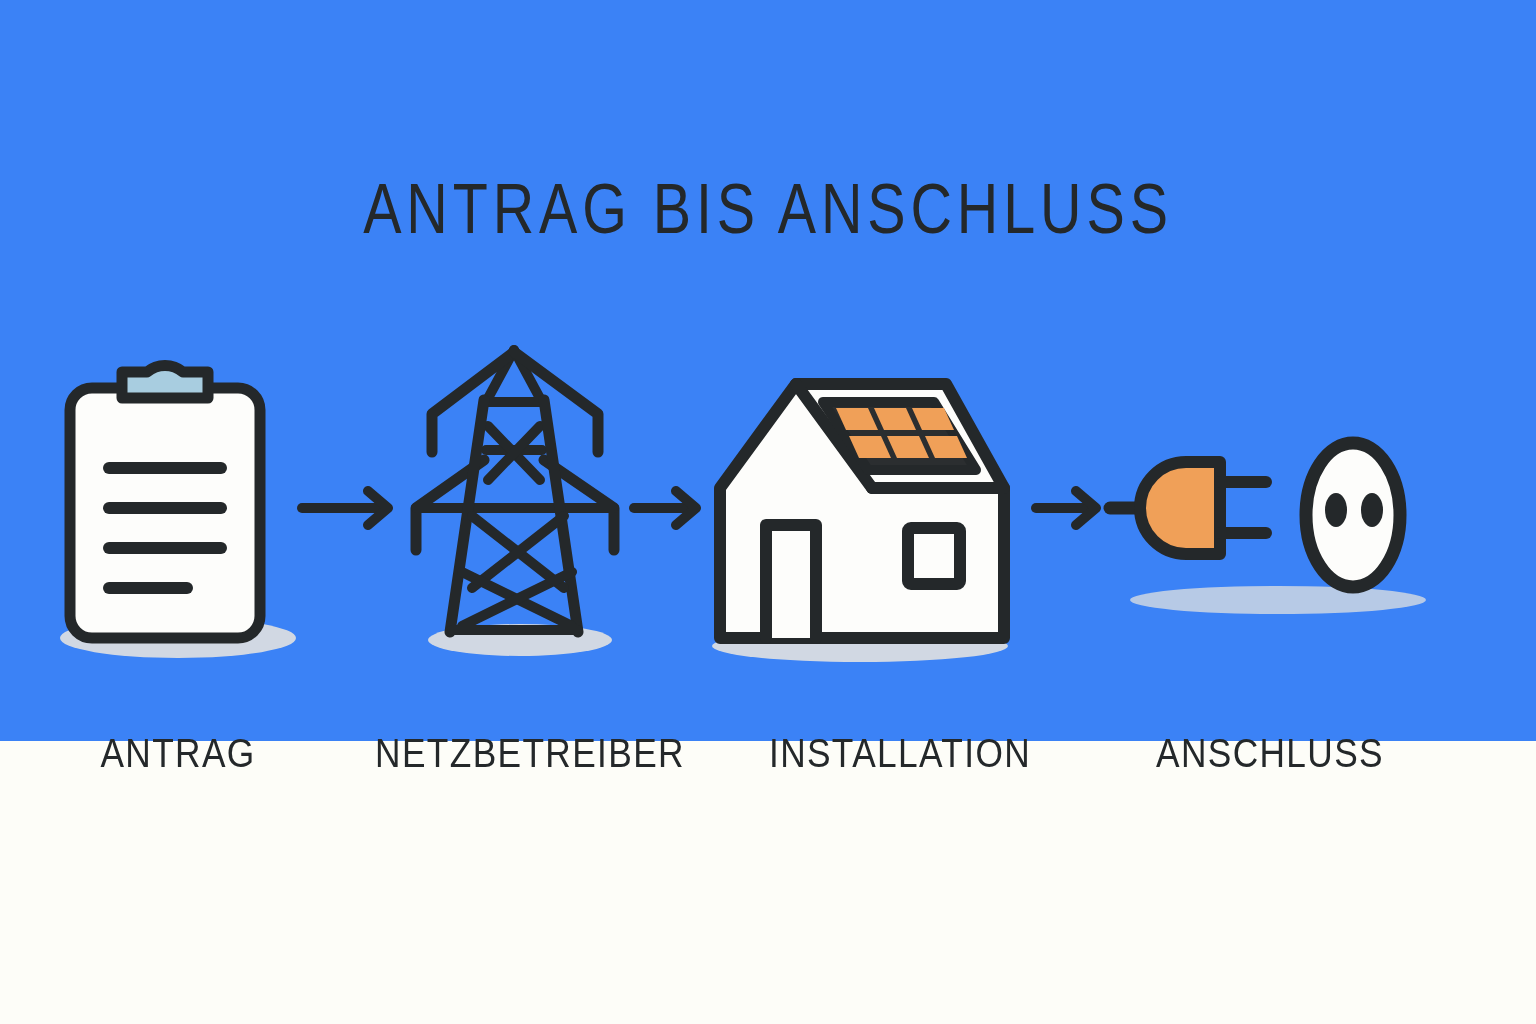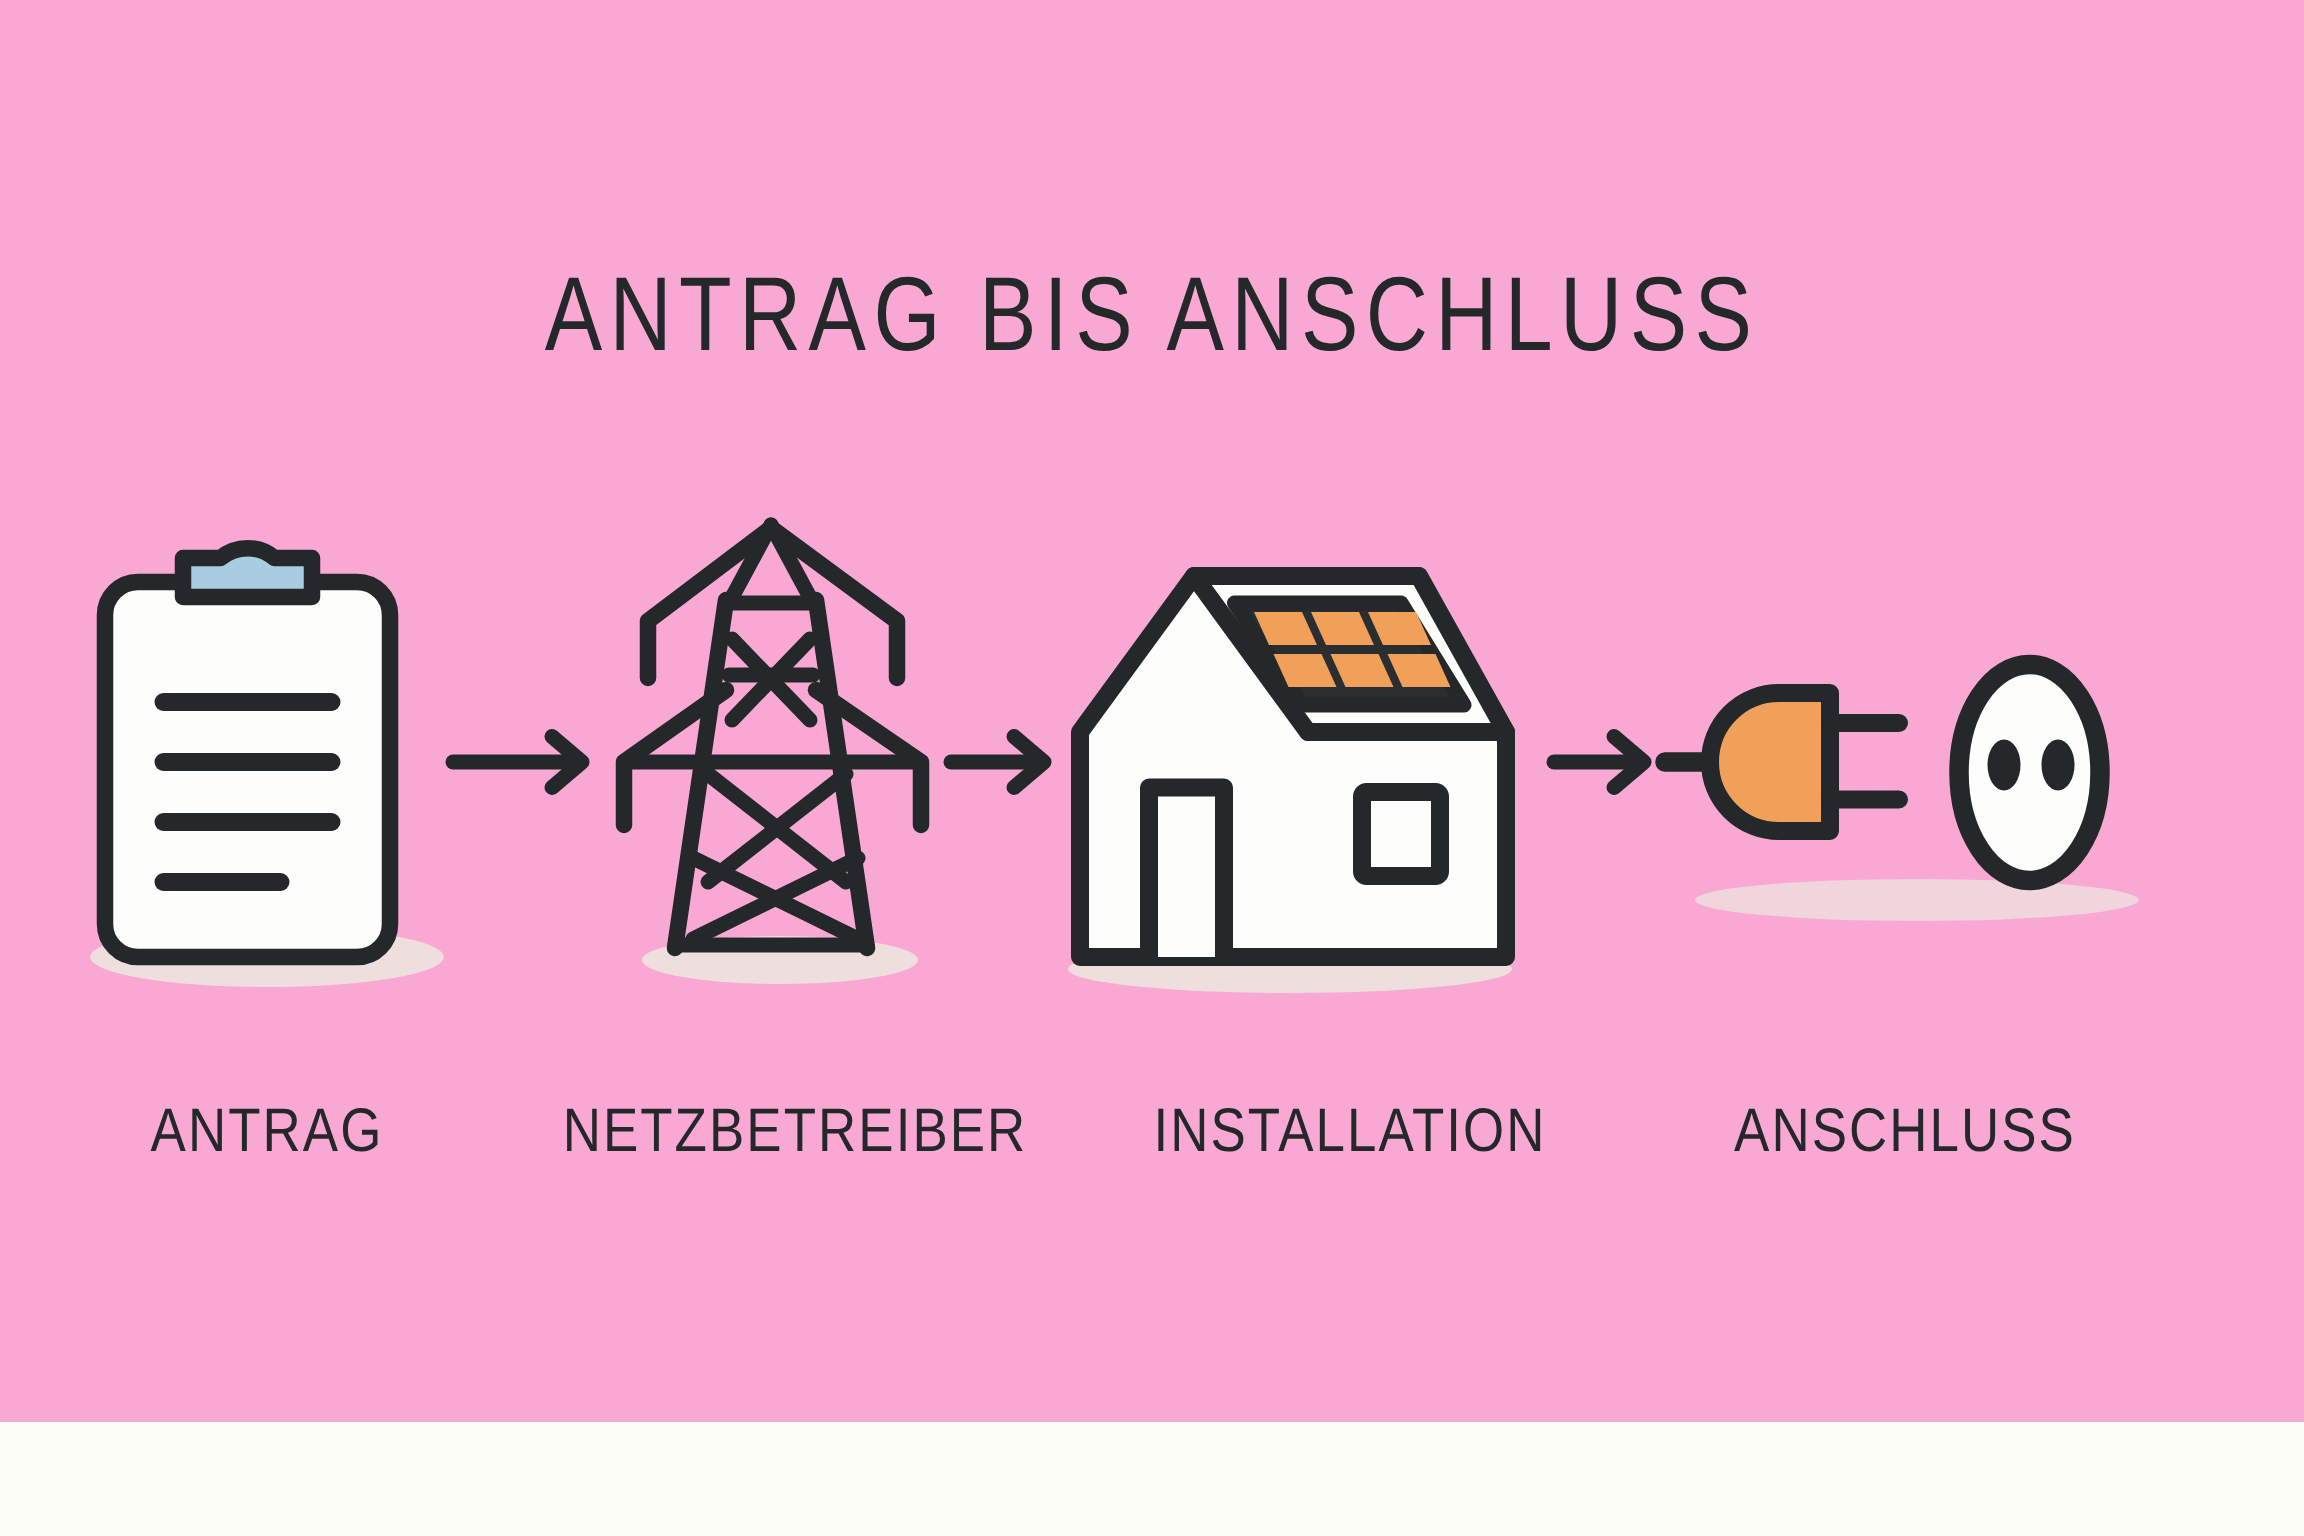--- a/index.html
+++ b/index.html
@@ -10,22 +10,22 @@
   body {
     width: 1536px;
     height: 1024px;
     background: #fdfdf8;
     font-family: "Liberation Sans", sans-serif;
     overflow: hidden;
   }
   #stage {
     position: relative;
     width: 1536px;
-    height: 948px;
-    background: #f9a8d4;
+    height: 741px;
+    background: #3b82f6;
   }
 
   
   #title {
     position: absolute;
     left: 0;
     top: 168px;
     width: 1536px;
     text-align: center;
     font-family: "Liberation Sans", sans-serif;

